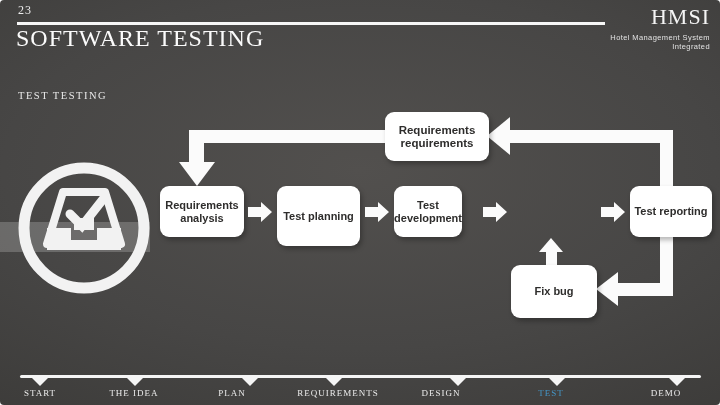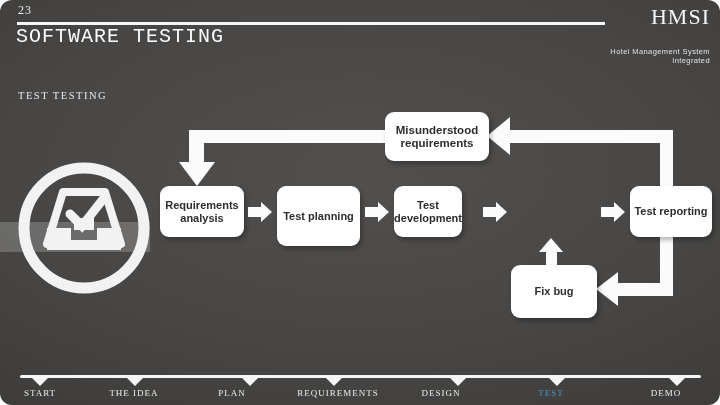--- a/index.html
+++ b/index.html
@@ -1,28 +1,28 @@
 <!DOCTYPE html>
 <html><head>
 <meta charset="utf-8">
 <style>
   html,body{margin:0;padding:0;background:#ffffff;}
   .stage{position:relative;width:720px;height:405px;overflow:hidden;
          font-family:"Liberation Sans",sans-serif;}
-  .slide{position:absolute;inset:0;border-radius:12px;
+  .slide{position:absolute;inset:0;border-radius:4px;
          background:radial-gradient(ellipse 90% 80% at 50% 42%, #52504e 0%, #474645 55%, #3b3a38 100%);}
   
   .slide-number{position:absolute;left:18px;top:3px;font-family:"Liberation Serif",serif;
         font-size:12px;color:#ededed;letter-spacing:1px;}
   .title-rule{position:absolute;left:17px;top:22px;width:588px;height:3px;background:#f7f7f7;}
-  .slide-title{position:absolute;left:16px;top:25px;font-family:Liberation Mono, monospace;
-        font-size:20px;color:#fbfbfb;letter-spacing:1px;white-space:nowrap;}
+  .slide-title{position:absolute;left:16px;top:25px;font-family:Liberation Serif, serif;
+        font-size:24px;color:#fbfbfb;letter-spacing:1px;white-space:nowrap;}
   .brand{position:absolute;right:10px;top:4px;text-align:right;}
   .brand-name{font-family:"Liberation Serif",serif;font-size:22px;color:#f5f5f5;letter-spacing:1px;}
-  .brand-tagline{margin-top:17px;font-size:7.5px;line-height:9px;color:#e2e2e2;letter-spacing:0.4px;}
+  .brand-tagline{margin-top:3px;font-size:7.5px;line-height:9px;color:#e2e2e2;letter-spacing:0.4px;}
   .section-heading{position:absolute;left:18px;top:90px;font-family:"Liberation Serif",serif;
         font-size:10.5px;color:#e9e9e9;letter-spacing:1.5px;}
   
   .band{position:absolute;left:0;top:222px;width:150px;height:30px;background:rgba(255,255,255,0.20);}
   .icon-wrap{position:absolute;left:16px;top:158px;width:136px;height:140px;}
   
   .flow-box{position:absolute;background:#ffffff;border-radius:9px;
         box-shadow:2px 3px 5px rgba(0,0,0,0.28);
         display:flex;align-items:center;justify-content:center;text-align:center;
         font-weight:bold;color:#2e2d2c;font-size:11px;line-height:13px;padding:2px 4px;box-sizing:border-box;}
@@ -75,21 +75,21 @@
     <div class="bar" style="left:508px;top:130px;width:165px;height:13px;"></div>
     <div class="bar" style="left:660px;top:130px;width:13px;height:56px;"></div>
     <div class="tri tri-left-big" style="left:487px;top:117px;"></div>
 
     <div class="bar" style="left:660px;top:237px;width:13px;height:59px;"></div>
     <div class="bar" style="left:616px;top:283px;width:57px;height:13px;"></div>
     <div class="tri tri-left-med" style="left:596px;top:272px;"></div>
     <div class="bar" style="left:546px;top:251px;width:11px;height:16px;"></div>
     <div class="tri tri-up" style="left:539px;top:238px;"></div>
 
-    <div class="flow-box" style="left:385px;top:112px;width:104px;height:49px;font-size:11.5px;">Misunderstood requirements</div>
+    <div class="flow-box" style="left:385px;top:112px;width:104px;height:49px;font-size:11.5px;">Requirements requirements</div>
 
     <div class="flow-box" style="left:160px;top:186px;width:84px;height:51px;">Requirements analysis</div>
     <div class="flow-box" style="left:277px;top:186px;width:83px;height:60px;">Test planning</div>
     <div class="flow-box" style="left:394px;top:186px;width:68px;height:51px;">Test development</div>
     <div class="flow-box" style="left:630px;top:186px;width:82px;height:51px;">Test reporting</div>
 
     <div class="flow-box" style="left:511px;top:265px;width:86px;height:53px;">Fix bug</div>
 
     <svg class="block-arrow" style="left:248px;top:202px;" viewBox="0 0 24 20">
         <polygon points="0,5 13,5 13,0 24,10 13,20 13,15 0,15" fill="#fbfbfb"></polygon>

